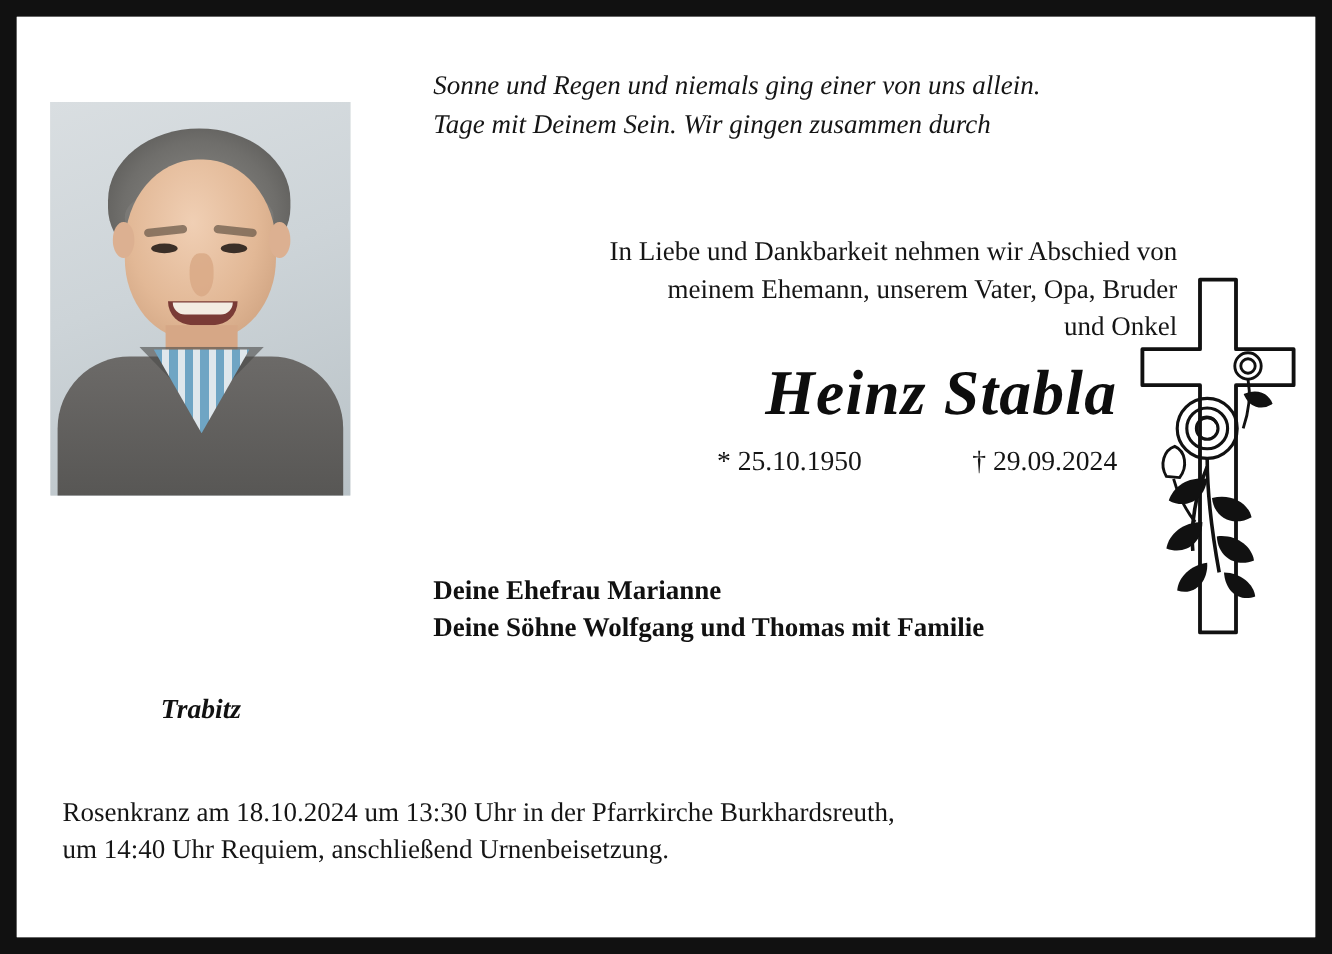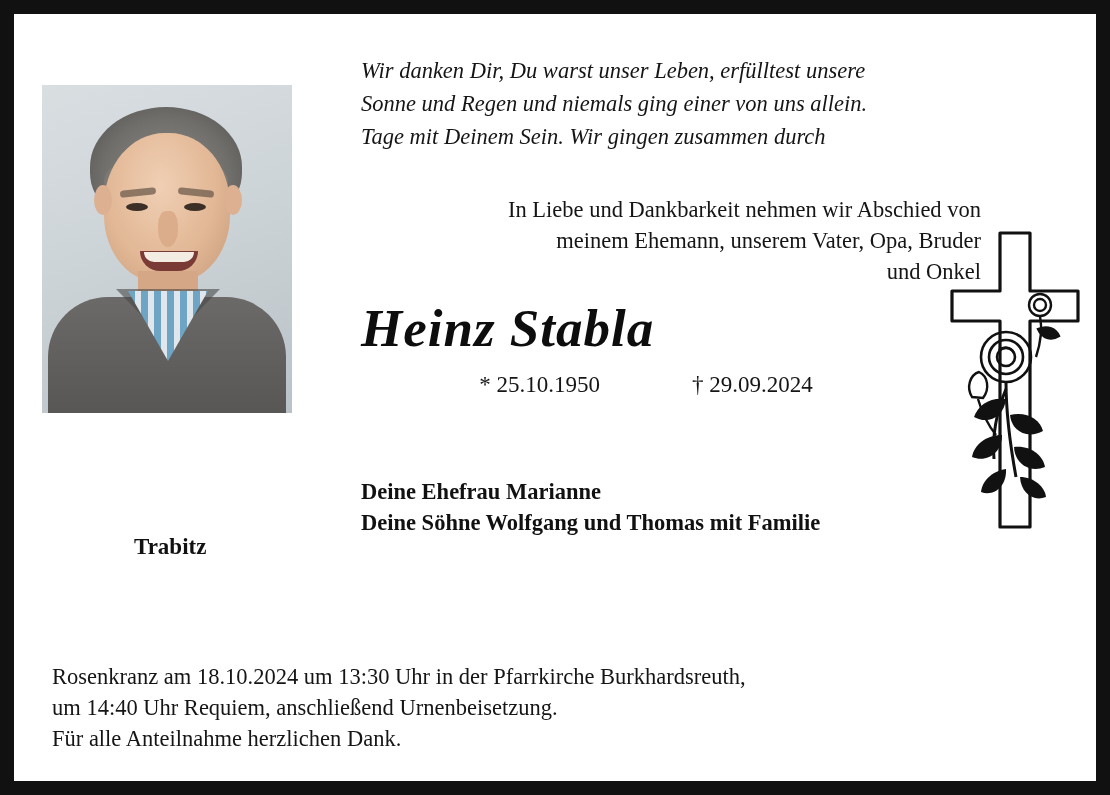--- a/index.html
+++ b/index.html
@@ -195,57 +195,58 @@
     font-size: 22.5px;
     line-height: 31px;
     color: #151515;
     text-align: right;
   }
   .name {
     position: absolute;
     left: 347px;
     top: 284px;
     width: 570px;
-    text-align: left;
+    text-align: right;
     font-family: "Liberation Serif", serif;
     font-weight: bold;
     font-style: italic;
     font-size: 53px;
     line-height: 60px;
     letter-spacing: 1px;
     color: #0d0d0d;
   }
   .dates {
     position: absolute;
     left: 347px;
     top: 358px;
     width: 570px;
     display: flex;
-    justify-content: center;
+    justify-content: flex-end;
     gap: 92px;
     font-size: 23px;
     color: #151515;
   }
   .family {
     position: absolute;
     left: 347px;
     top: 462px;
     width: 640px;
     font-size: 22.5px;
     line-height: 31px;
     color: #111111;
   }
   .family .bold { font-weight: bold; }
   .place {
     position: absolute;
     left: 120px;
-    top: 520px;
+    top: 564px;
     font-size: 23px;
     font-weight: bold;
     color: #111111;
+    font-style: italic;
   }
   .footer {
     position: absolute;
     left: 38px;
     top: 647px;
     width: 1010px;
     font-size: 22.5px;
     line-height: 31px;
     color: #151515;
   }
@@ -281,21 +282,20 @@
           <div class="p-teeth"></div>
         </div>
         <div class="p-neck"></div>
         <div class="p-sweater"></div>
         <div class="p-collar-shadow"></div>
         <div class="p-collar"></div>
       </div>
     </div>
 
     <div class="verse">
-      <div>Wir danken Dir, Du warst unser Leben, erfülltest unsere</div>
       <div>Sonne und Regen und niemals ging einer von uns allein.</div>
       <div>Tage mit Deinem Sein. Wir gingen zusammen durch</div>
     </div>
 
     <div class="intro">
       <div>In Liebe und Dankbarkeit nehmen wir Abschied von</div>
       <div>meinem Ehemann, unserem Vater, Opa, Bruder</div>
       <div>und Onkel</div>
     </div>
 
@@ -309,21 +309,20 @@
     <div class="family">
       <div class="bold">Deine Ehefrau Marianne</div>
       <div class="bold">Deine Söhne Wolfgang und Thomas mit Familie</div>
     </div>
 
     <div class="place">Trabitz</div>
 
     <div class="footer">
       <div>Rosenkranz am 18.10.2024 um 13:30 Uhr in der Pfarrkirche Burkhardsreuth,</div>
       <div>um 14:40 Uhr Requiem, anschließend Urnenbeisetzung.</div>
-      <div>Für alle Anteilnahme herzlichen Dank.</div>
     </div>
 
     <div class="cross-graphic">
       <svg width="140" height="305" viewBox="0 0 140 305" xmlns="http://www.w3.org/2000/svg">
 
         <g fill="none" stroke="#111111" stroke-width="3.2" stroke-linejoin="round">
           <path d="M56 4 H86 V62 H134 V92 H86 V298 H56 V92 H8 V62 H56 Z"></path>
         </g>
 
         <g stroke="#111111" stroke-width="2.4" fill="none">

